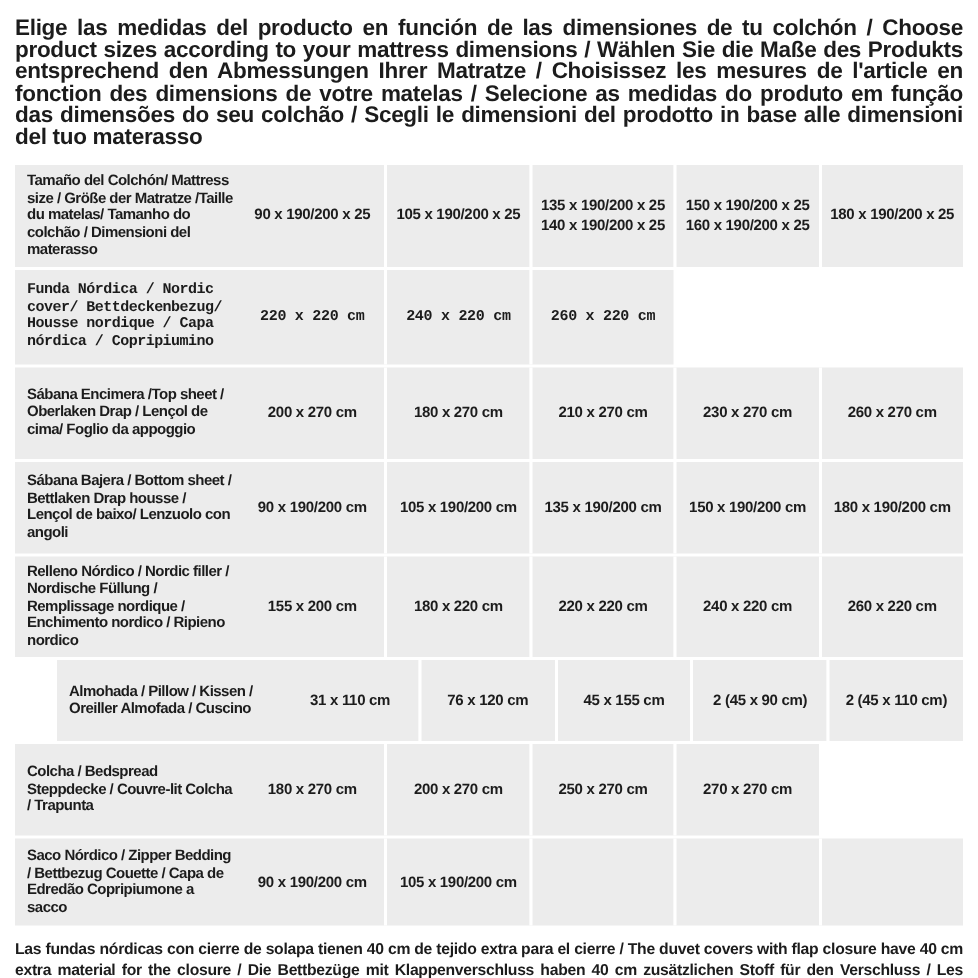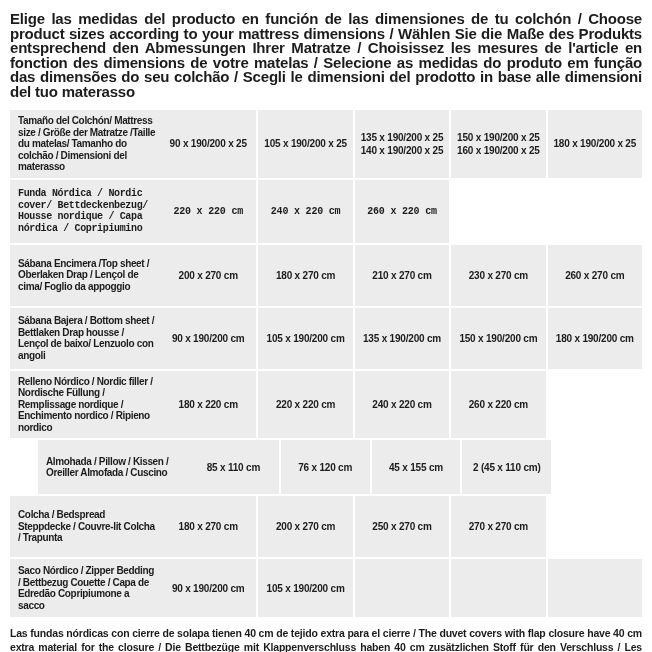--- a/index.html
+++ b/index.html
@@ -79,31 +79,33 @@
       <div class="cell label-cell">Sábana Bajera / Bottom sheet / Bettlaken Drap housse / Lençol de baixo/ Lenzuolo con angoli</div>
       <div class="cell value-cell">90 x 190/200 cm</div>
       <div class="cell value-cell">105 x 190/200 cm</div>
       <div class="cell value-cell">135 x 190/200 cm</div>
       <div class="cell value-cell">150 x 190/200 cm</div>
       <div class="cell value-cell">180 x 190/200 cm</div>
     </div>
 
     <div class="t-row r4">
       <div class="cell label-cell">Relleno Nórdico / Nordic filler / Nordische Füllung / Remplissage nordique / Enchimento nordico / Ripieno nordico</div>
+      <div class="cell value-cell">155 x 200 cm</div>
       <div class="cell value-cell">180 x 220 cm</div>
       <div class="cell value-cell">220 x 220 cm</div>
       <div class="cell value-cell">240 x 220 cm</div>
       <div class="cell value-cell">260 x 220 cm</div>
     </div>
 
     <div class="t-row r5">
       <div class="cell label-cell">Almohada / Pillow / Kissen / Oreiller Almofada / Cuscino</div>
-      <div class="cell value-cell">85 x 110 cm</div>
+      <div class="cell value-cell">31 x 110 cm</div>
       <div class="cell value-cell">76 x 120 cm</div>
       <div class="cell value-cell">45 x 155 cm</div>
+      <div class="cell value-cell">2 (45 x 90 cm)</div>
       <div class="cell value-cell">2 (45 x 110 cm)</div>
     </div>
 
     <div class="t-row r6">
       <div class="cell label-cell">Colcha / Bedspread Steppdecke / Couvre-lit Colcha / Trapunta</div>
       <div class="cell value-cell">180 x 270 cm</div>
       <div class="cell value-cell">200 x 270 cm</div>
       <div class="cell value-cell">250 x 270 cm</div>
       <div class="cell value-cell">270 x 270 cm</div>
     </div>

